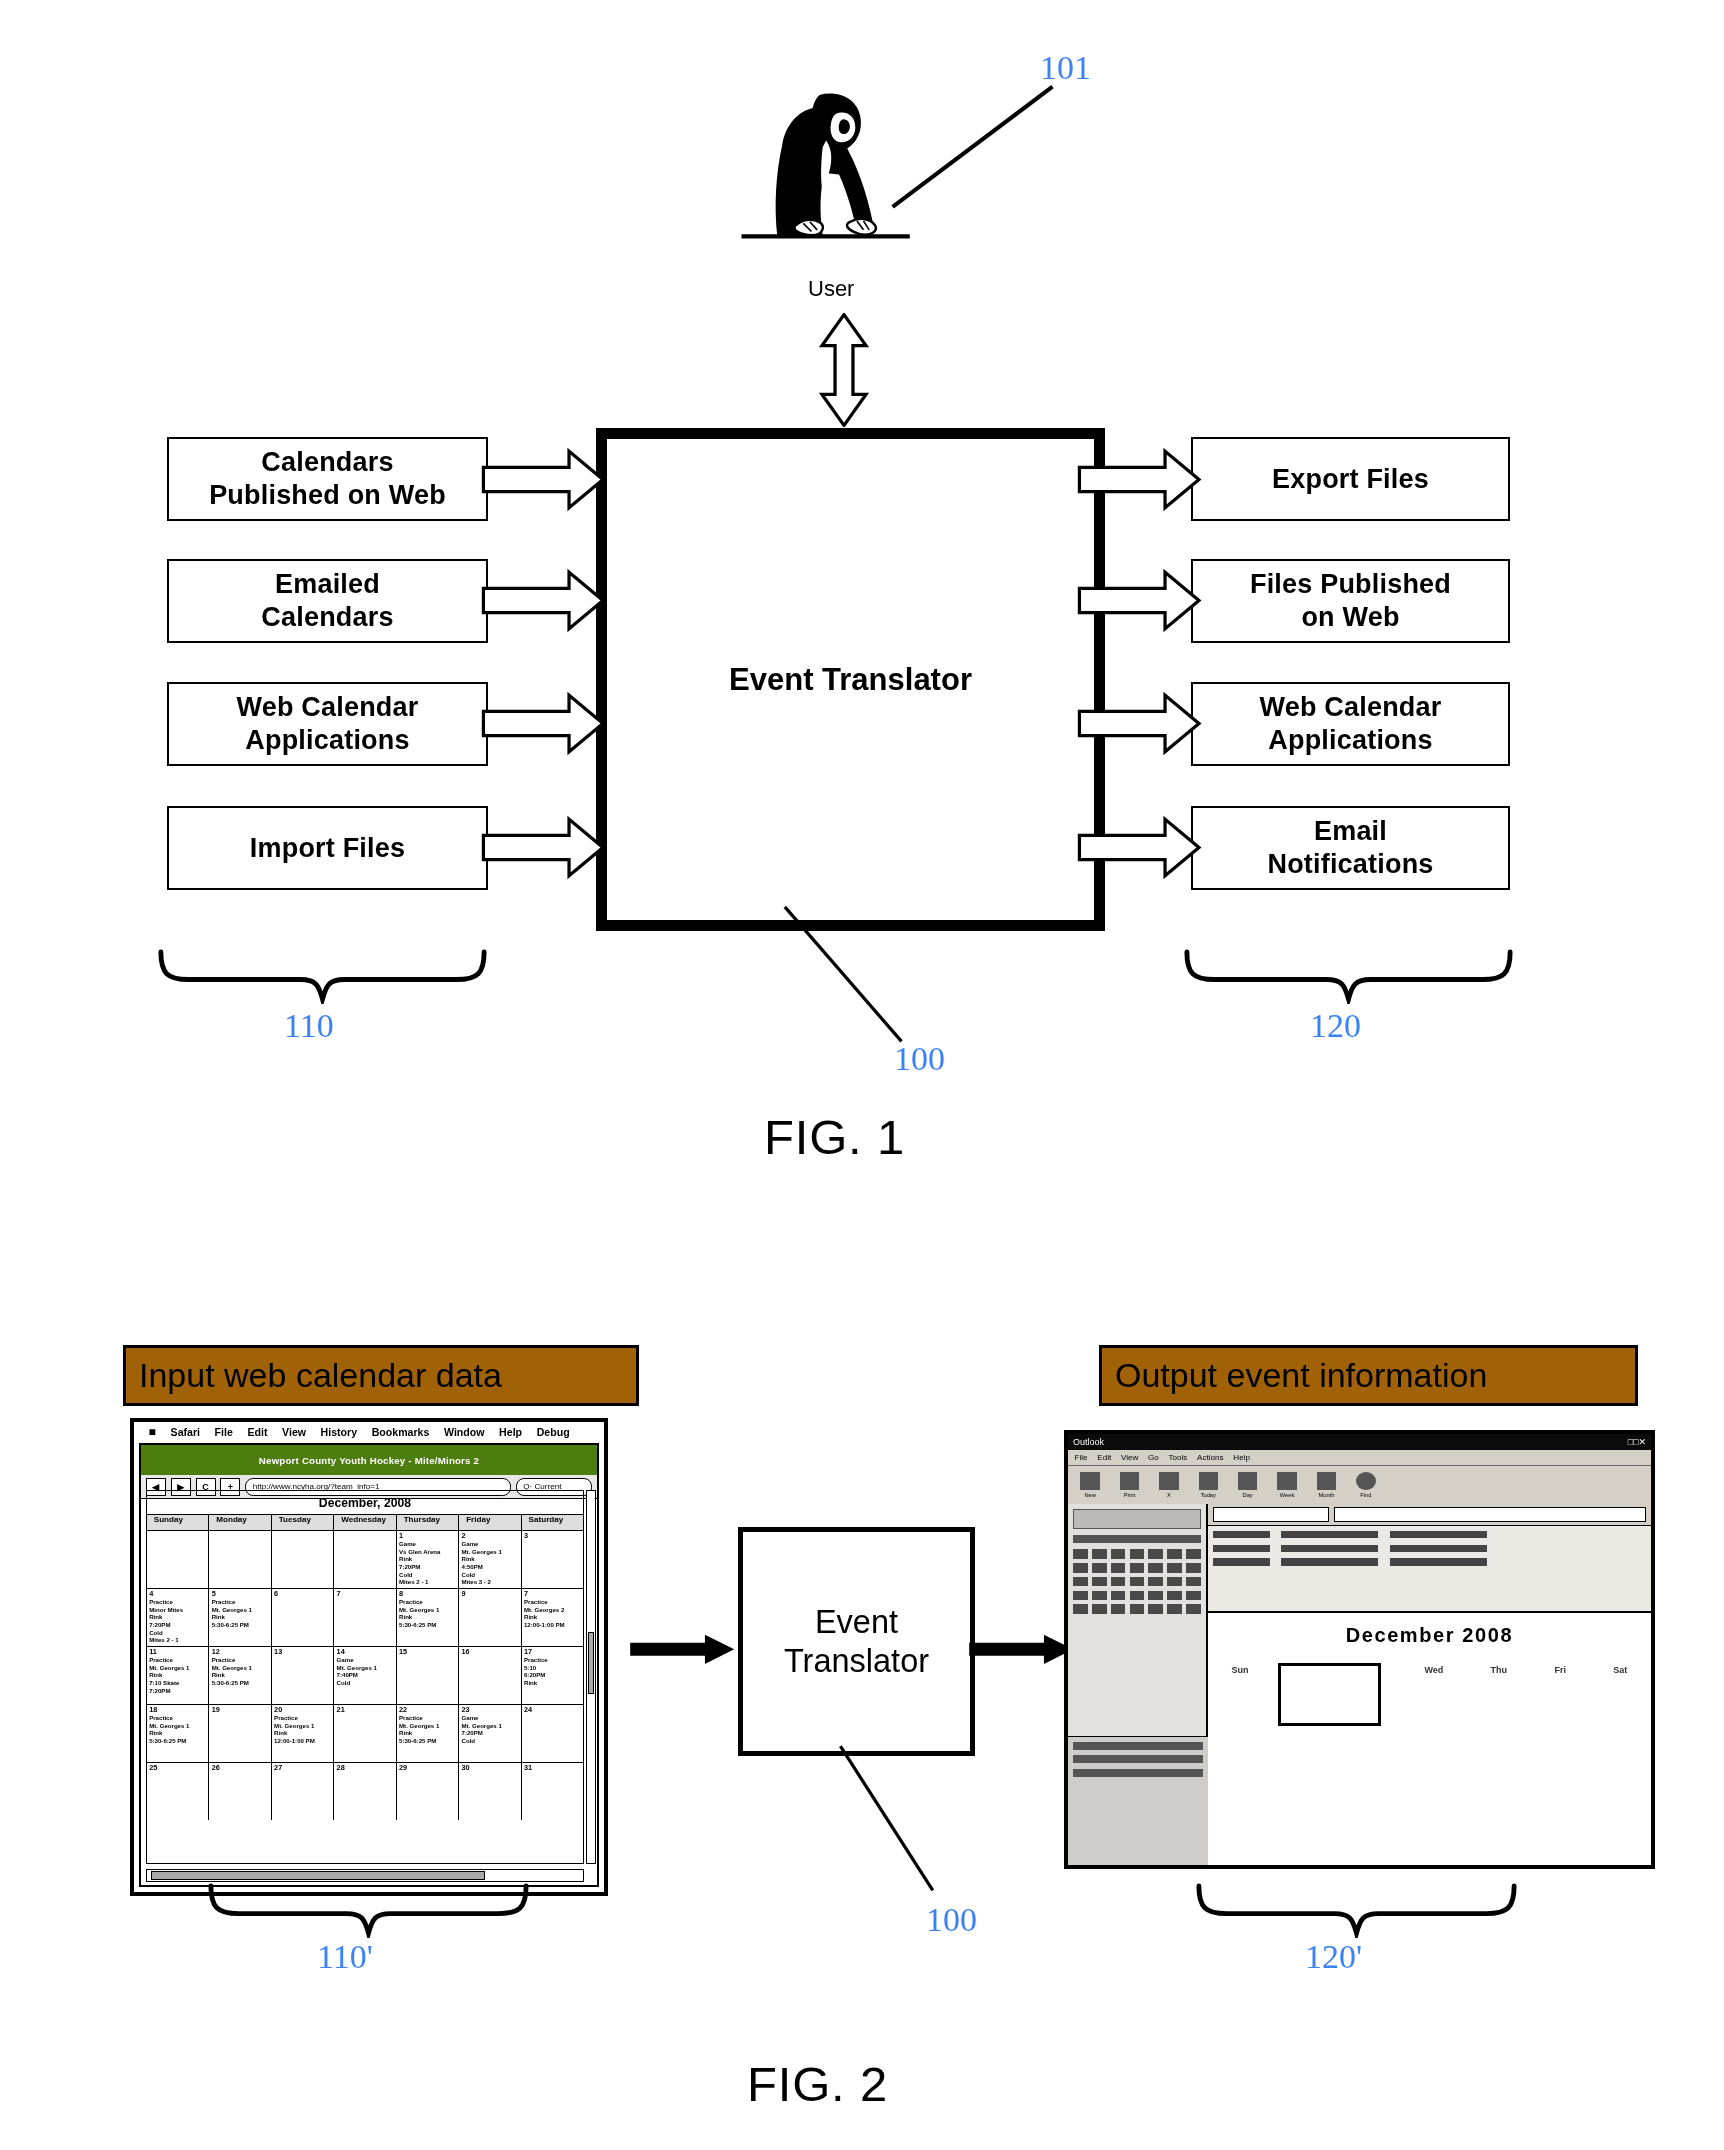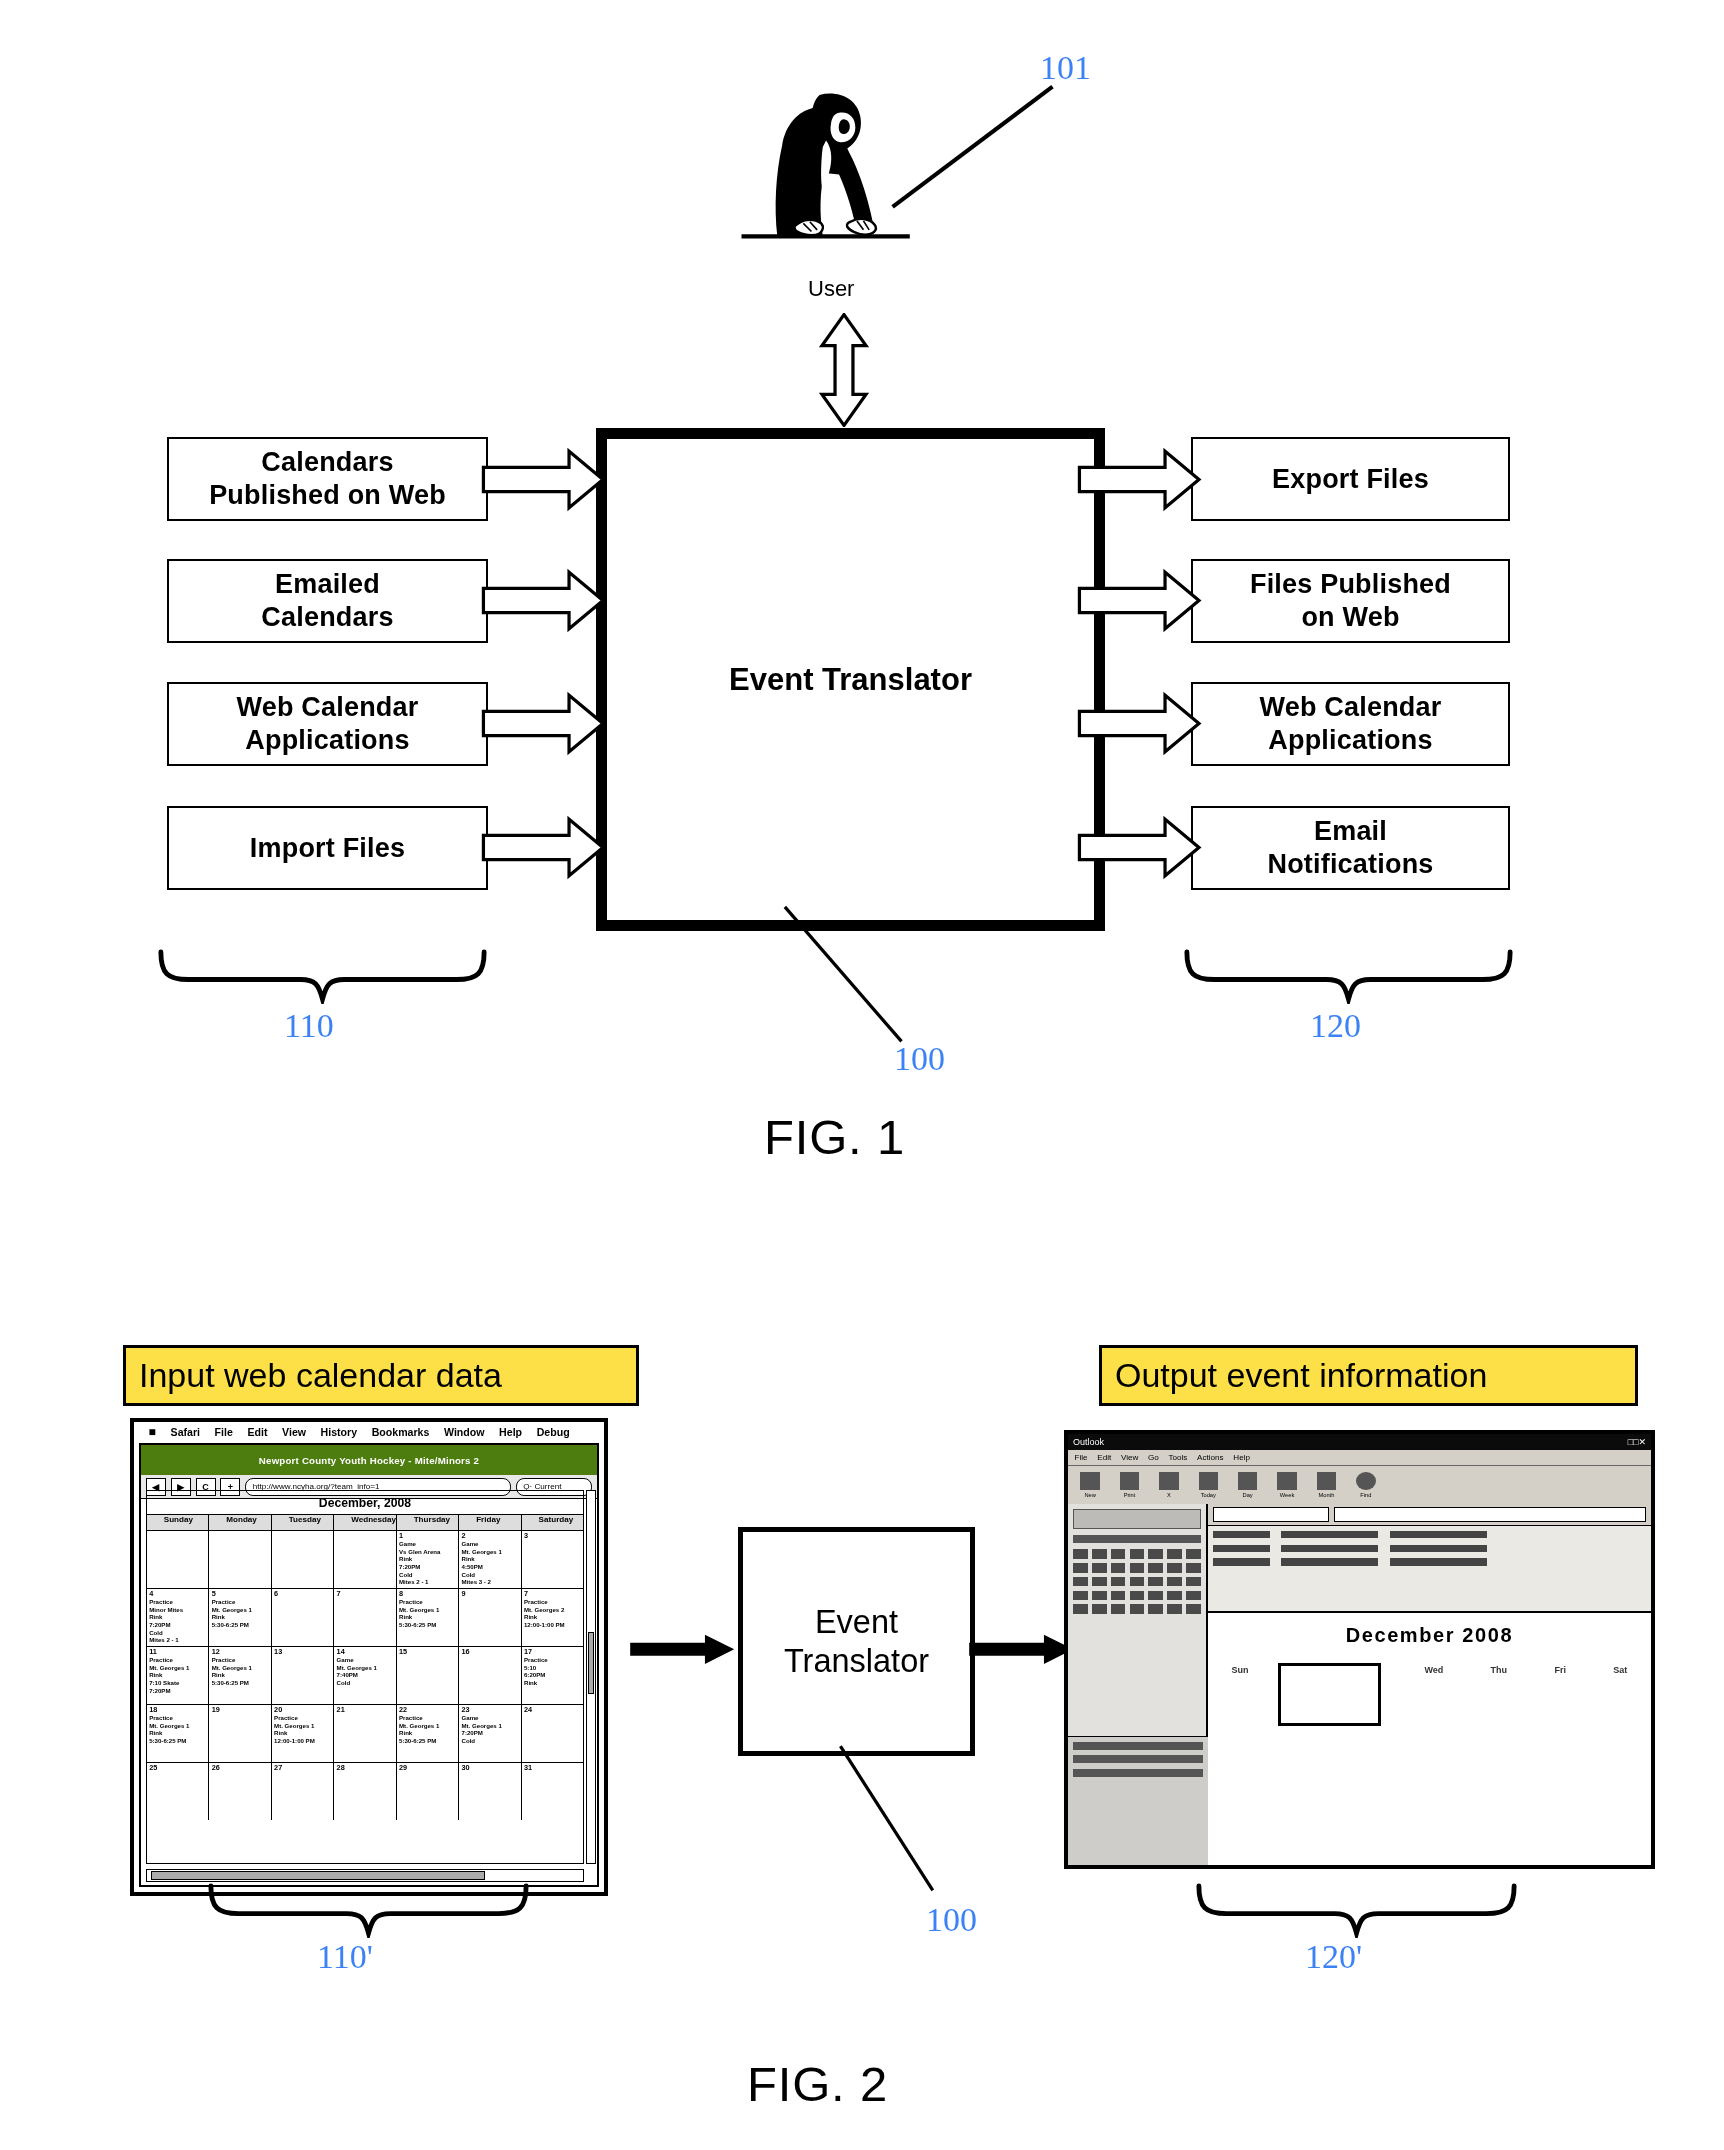--- a/index.html
+++ b/index.html
@@ -63,21 +63,21 @@
 
   
   #userfig{position:absolute;}
   #userlabel{
     position:absolute;font-size:22px;font-weight:normal;
     font-family:"Liberation Sans", sans-serif;
   }
 
   
   .capbox{
-    position:absolute;border:3.2px solid #000;background:#fde047;
+    position:absolute;border:3.2px solid #000;background:#a16207;
     display:flex;align-items:center;justify-content:flex-start;
     font-size:34px;font-weight:normal;
     font-family:"Liberation Sans", sans-serif;
     padding-left:13px;
     white-space:nowrap;
   }
 
   
   #translator2{
     position:absolute;border:5.7px solid #000;background:#fff;
@@ -111,21 +111,21 @@
         display:flex;align-items:center;justify-content:center;font-size:9px;font-weight:bold;}
   .surl{flex:1;border:1.6px solid #000;border-radius:8.1px;background:#fff;height:16.2px;
         display:flex;align-items:center;font-size:8.1px;padding-left:6.5px;overflow:hidden;white-space:nowrap;}
   .ssearch{width:68px;border:1.6px solid #000;border-radius:8.1px;background:#fff;height:16.2px;
         display:flex;align-items:center;font-size:8.1px;padding-left:6.5px;overflow:hidden;white-space:nowrap;}
   .calwrap{position:absolute;left:4.9px;right:13px;top:45px;bottom:21px;border:1.6px solid #000;box-sizing:border-box;}
   .calhdr{height:23px;border-bottom:1.6px solid #000;display:flex;align-items:center;
           justify-content:center;font-size:12.2px;font-weight:bold;}
   .caldow{height:14.6px;border-bottom:1.6px solid #000;display:flex;}
   .caldow div{flex:1;border-right:1.6px solid #000;font-size:8.1px;font-weight:bold;
-              padding-left:17px;overflow:hidden;white-space:nowrap;background:#ddd;}
+              padding-left:7px;overflow:hidden;white-space:nowrap;background:#ddd;}
   .caldow div:last-child{border-right:none;}
   .calrow{display:flex;border-bottom:1.6px solid #000;}
   .calrow:last-child{border-bottom:none;}
   .calcell{flex:1;border-right:1.6px solid #000;box-sizing:border-box;padding:1.6px 2.4px;
            overflow:hidden;}
   .calcell:last-child{border-right:none;}
   .dnum{font-size:7.3px;font-weight:bold;line-height:1.1;}
   .evt{font-size:6.1px;font-weight:bold;line-height:1.25;word-break:break-word;}
   .vscroll{position:absolute;right:1.6px;top:45px;bottom:21px;width:9.7px;border:1.6px solid #000;background:#fff;box-sizing:border-box;}
   .vthumb{position:absolute;left:0.8px;right:0.8px;top:38%;height:16%;background:#aaa;border:0.8px solid #000;}

